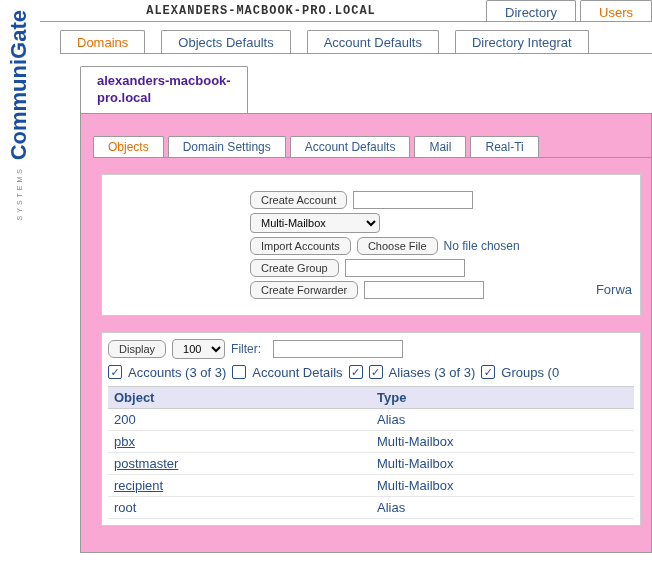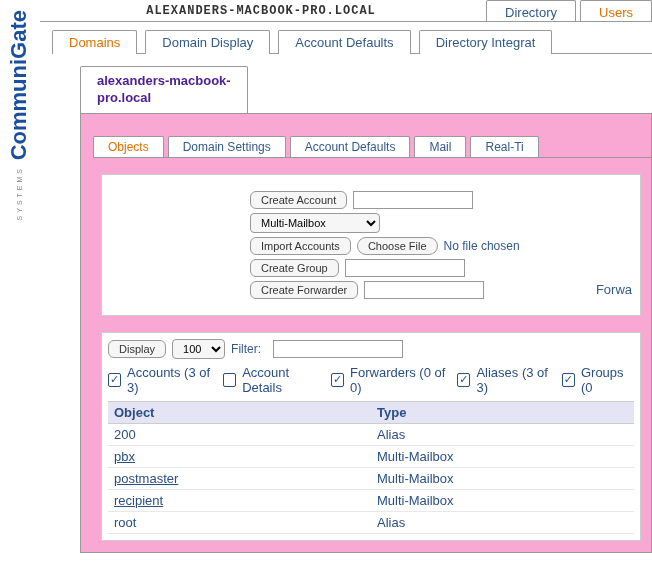--- a/index.html
+++ b/index.html
@@ -68,23 +68,22 @@
     margin-left: 4px;
     background: #fff;
     border-radius: 2px 2px 0 0;
   }
   .top-tab.active { color: #e07000; font-weight: normal; }
   .tabs-row {
     display: flex;
     border-bottom: 1px solid #999;
     height: 24px;
     margin-top: 8px;
-    margin-left: 12px;
-    gap: 8px;
-    align-items: center;
+    margin-left: 20px;
+    gap: 16px;
   }
   .main-tab {
     border: 1px solid #999;
     border-bottom: none;
     padding: 4px 16px;
     font-size: 13px;
     color: #335a8a;
     background: #fff;
     border-radius: 2px 2px 0 0;
     white-space: nowrap;
@@ -253,21 +252,21 @@
 <div class="main">
 
   <div class="topbar">
     <div class="topbar-domain">ALEXANDERS-MACBOOK-PRO.LOCAL</div>
     <div class="top-tab">Directory</div>
     <div class="top-tab active">Users</div>
   </div>
 
   <div class="tabs-row">
     <div class="main-tab active">Domains</div>
-    <div class="main-tab">Domain Display</div>
+    <div class="main-tab">Objects Defaults</div>
     <div class="main-tab">Account Defaults</div>
     <div class="main-tab">Directory Integrat</div>
   </div>
 
   <div class="domain-tab-wrap">
     <div class="domain-tab" style="white-space:pre-line;">alexanders-macbook-
 pro.local</div>
   </div>
 
   <div class="subpanel">
@@ -288,21 +287,21 @@
       </div>
 
       <div class="form-row">
         <select class="sel" style="width:130px;">
           <option>Multi-Mailbox</option>
         </select>
       </div>
 
       <div class="form-row">
         <button class="btn">Import Accounts</button>
-        <button class="btn" style="margin-left:6px;border-radius:9px;">Choose File</button>
+        <button class="btn" style="margin-left:6px;">Choose File</button>
         <span class="nofile">No file chosen</span>
       </div>
 
       <div class="form-row">
         <button class="btn">Create Group</button>
         <input class="txt" style="">
       </div>
 
       <div class="form-row" style="position:relative;">
         <button class="btn">Create Forwarder</button>
@@ -322,21 +321,20 @@
         <span>Filter:</span>
         <input class="txt" style="width: 130px;" value="">
       </div>
 
       <div class="checks">
         <span class="cb checked"></span>
         <span>Accounts (3 of 3)</span>
         <span class="cb"></span>
         <span>Account Details</span>
         <span class="cb checked"></span>
-        <span>Forwarders (0 of 0)</span>
         <span class="cb checked"></span>
         <span>Aliases (3 of 3)</span>
         <span class="cb checked"></span>
         <span>Groups (0</span>
       </div>
 
       <table class="tbl">
         <thead>
           <tr>
             <th style="width:50%;">Object</th>

